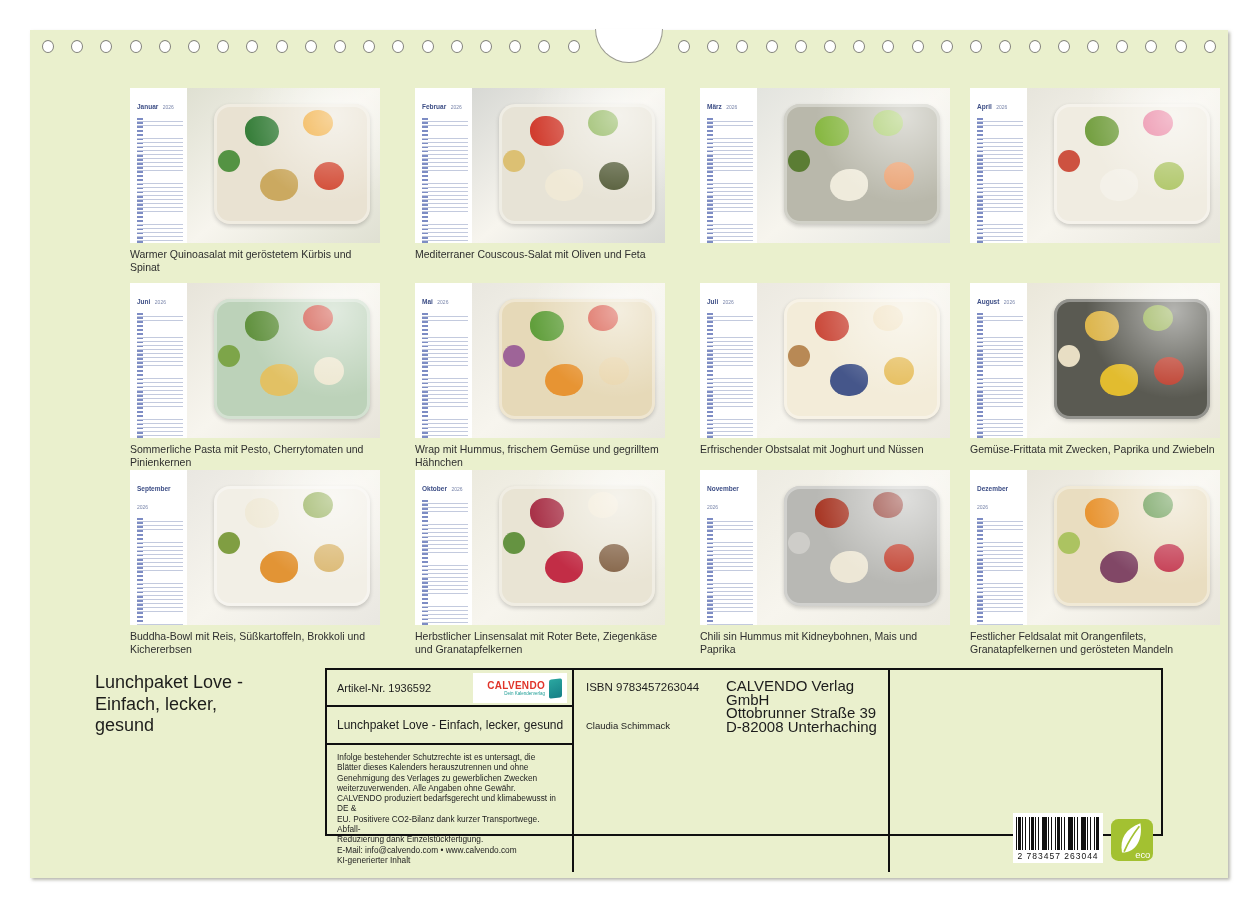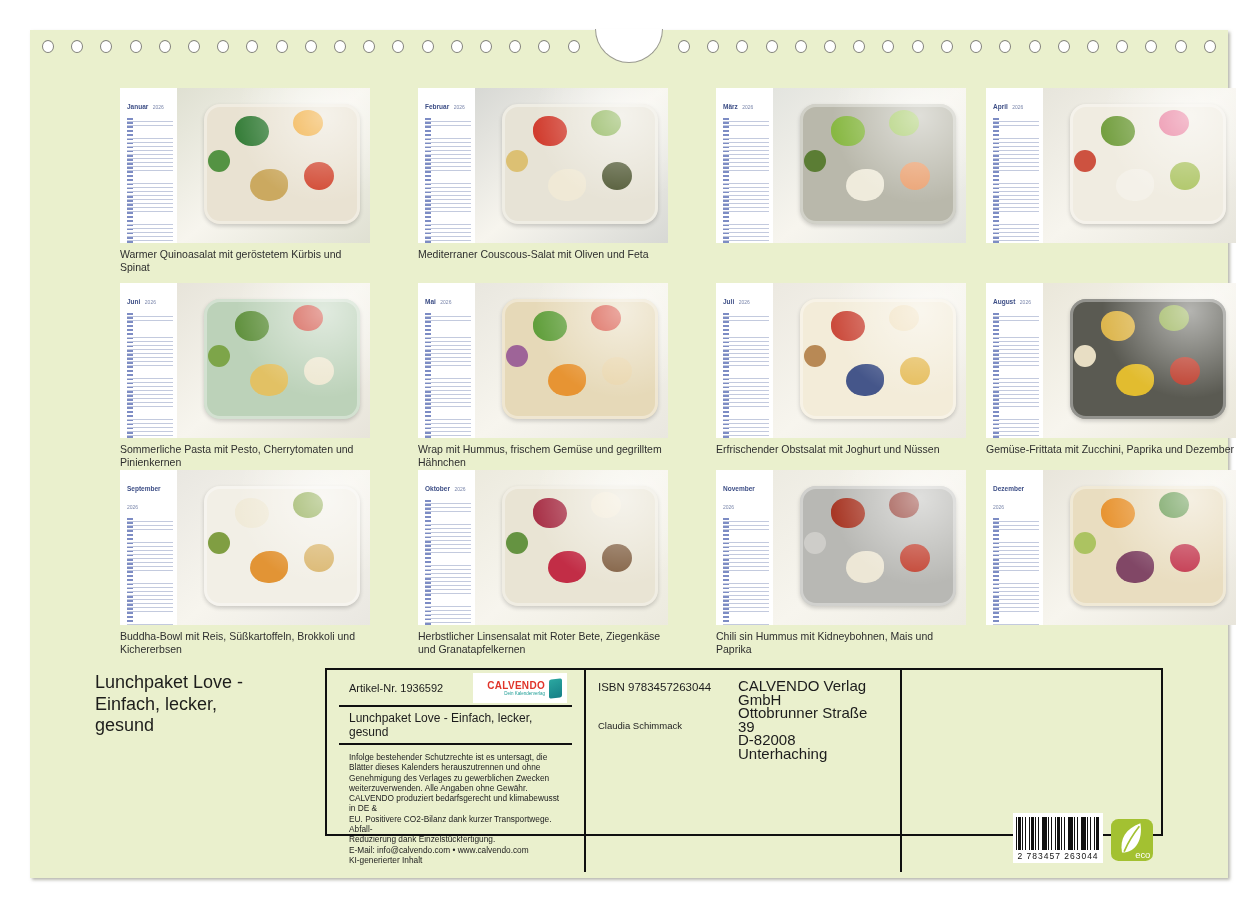--- a/index.html
+++ b/index.html
@@ -8,24 +8,24 @@
   .page{position:absolute;left:30px;top:30px;width:1198px;height:848px;background:#eaf0cd;
         box-shadow:2px 2px 3px rgba(125,125,110,.55);}
   
   .holes{position:absolute;left:12px;right:12px;top:8px;height:16px;display:flex;
          justify-content:space-between;align-items:center;}
   .hole{width:12px;height:13px;border-radius:50%;background:#fff;border:1.4px solid #83837c;}
   .hole-gap{width:64px;height:1px;}
   .notch{position:absolute;left:50%;top:-1px;transform:translateX(-50%);width:68px;height:34px;
          background:#fff;border:1.5px solid #9a9a90;border-top:none;border-radius:0 0 68px 68px;}
   
-  .thumb-row{position:absolute;left:55px;display:flex;padding-left:35px;}
+  .thumb-row{position:absolute;left:65px;display:flex;padding-left:35px;}
   .r1{top:58px}.r2{top:253px}.r3{top:440px}
   .cell{width:250px;}
-  .cell+.cell{margin-left:48px;}
+  .cell+.cell{margin-left:35px;}
   .cell:nth-child(4){margin-left:20px;}
   .thumb{display:flex;height:155px;background:#fff;}
   .cal-strip{width:57px;background:#fff;padding:7px 4px 4px 7px;overflow:hidden;}
   .cal-mname{font-size:6.5px;font-weight:bold;color:#3d4e86;display:inline;}
   .cal-myear{font-size:5px;color:#7a86ab;display:inline;}
   .cal-lines{margin-top:5px;height:128px;position:relative;
      background:repeating-linear-gradient(to bottom,transparent 0 3.3px,#c3cade 3.3px 4.1px);}
   .cal-lines::before{content:"";position:absolute;left:0;top:0;bottom:0;width:6px;
      background:repeating-linear-gradient(to bottom,#7d8cc4 0 1.6px,transparent 1.6px 4.1px);}
   .photo{flex:1;position:relative;overflow:hidden;}
@@ -38,21 +38,21 @@
   .b3{left:66%;top:48%;width:30px;height:28px;}
   .b4{left:16%;top:40%;width:22px;height:22px;}
   .p-sheen{position:absolute;inset:0;
      background:radial-gradient(circle at 76% 18%,rgba(255,255,255,.55),transparent 45%);}
   .caption{margin-top:5px;font-size:10.5px;line-height:12.5px;color:#2e2e2e;}
   
   .big-title{position:absolute;left:65px;top:642px;font-size:18px;line-height:21.5px;
      color:#1d1d1b;white-space:pre-line;}
   .info-table{position:absolute;left:295px;top:638px;width:838px;height:168px;
      border:2px solid #101010;display:grid;grid-template-columns:245px 316px 1fr;}
-  .col{position:relative;margin-left:12px;}
+  .col{position:relative;}
   .col2,.col3{border-left:2px solid #101010;}
   .cell-artikel{position:relative;height:37px;border-bottom:2px solid #101010;
      display:flex;align-items:center;padding-left:10px;font-size:11px;color:#1c1c1c;}
   .cell-title{height:38px;border-bottom:2px solid #101010;display:flex;align-items:center;
      padding-left:10px;font-size:12px;color:#1c1c1c;}
   .cell-legal{padding:7px 10px;font-size:8.3px;line-height:10.3px;color:#222;white-space:pre-line;}
   .cv-logo{position:absolute;right:5px;top:3px;width:94px;height:30px;background:#fff;
      display:flex;align-items:center;justify-content:flex-end;gap:4px;padding:2px 5px;}
   .cv-word{font-size:10px;font-weight:bold;color:#e0342a;letter-spacing:.3px;line-height:11px;text-align:center;}
   .cv-tag{font-size:4.5px;color:#1e9e96;text-align:right;line-height:5px;}
@@ -277,21 +277,21 @@
       <div class="photo" style="background: linear-gradient(140deg, rgb(234, 231, 218) 0%, rgb(247, 245, 238) 50%, rgb(234, 231, 218) 100%);">
         <div class="p-box" style="background: rgb(90, 90, 82);"></div>
         <span class="blob b0" style="background: rgb(229, 187, 78);"></span>
         <span class="blob b1" style="background: rgb(143, 174, 66);"></span>
         <span class="blob b2" style="background: rgb(234, 194, 46);"></span>
         <span class="blob b3" style="background: rgb(194, 58, 40);"></span>
         <span class="blob b4" style="background: rgb(240, 230, 203);"></span>
         <div class="p-sheen"></div>
       </div>
     </div>
-    <div class="caption">Gemüse-Frittata mit Zucchini, Paprika und Dezember</div>
+    <div class="caption">Gemüse-Frittata mit Zwecken, Paprika und Zwiebeln</div>
   </div>
       </div>
     <div class="thumb-row r3">
         <div class="cell">
     <div class="thumb">
       <div class="cal-strip">
         <div>
           <span class="cal-mname">September</span>
           <span class="cal-myear">2026</span>
         </div>
@@ -363,20 +363,21 @@
       <div class="photo" style="background: linear-gradient(140deg, rgb(232, 229, 219) 0%, rgb(247, 245, 238) 50%, rgb(232, 229, 219) 100%);">
         <div class="p-box" style="background: rgb(233, 221, 192);"></div>
         <span class="blob b0" style="background: rgb(232, 146, 44);"></span>
         <span class="blob b1" style="background: rgb(78, 138, 53);"></span>
         <span class="blob b2" style="background: rgb(124, 63, 98);"></span>
         <span class="blob b3" style="background: rgb(192, 44, 69);"></span>
         <span class="blob b4" style="background: rgb(169, 194, 92);"></span>
         <div class="p-sheen"></div>
       </div>
     </div>
+    <div class="caption">Festlicher Feldsalat mit Orangenfilets, Granatapfelkernen und gerösteten Mandeln</div>
   </div>
       </div>
 
     <div class="big-title">Lunchpaket Love -
 Einfach, lecker,
 gesund</div>
 
     <div class="info-table">
       <div class="col col1">
         <div class="cell-artikel">

